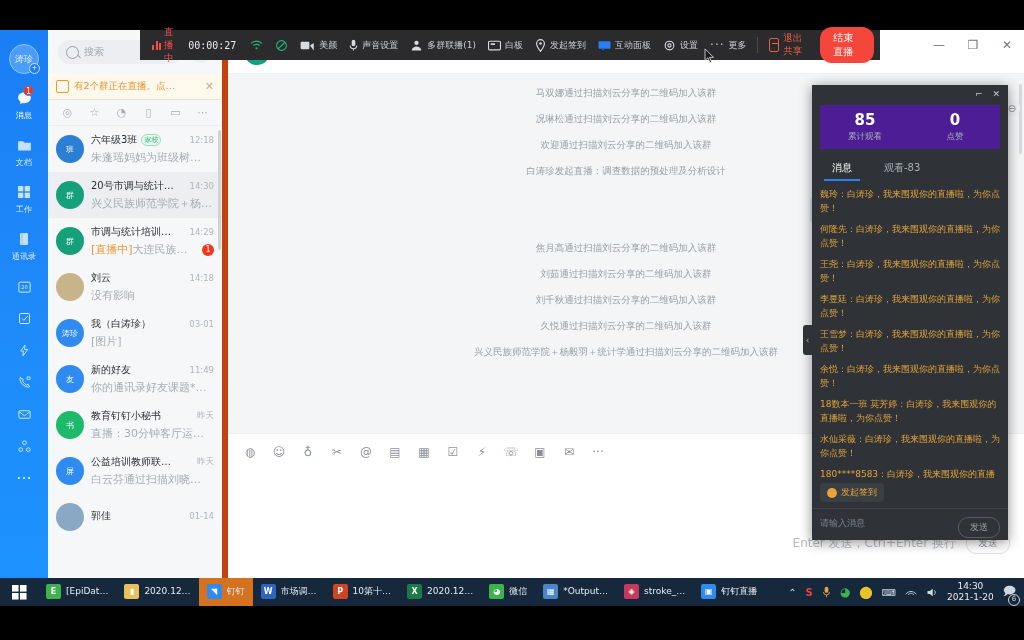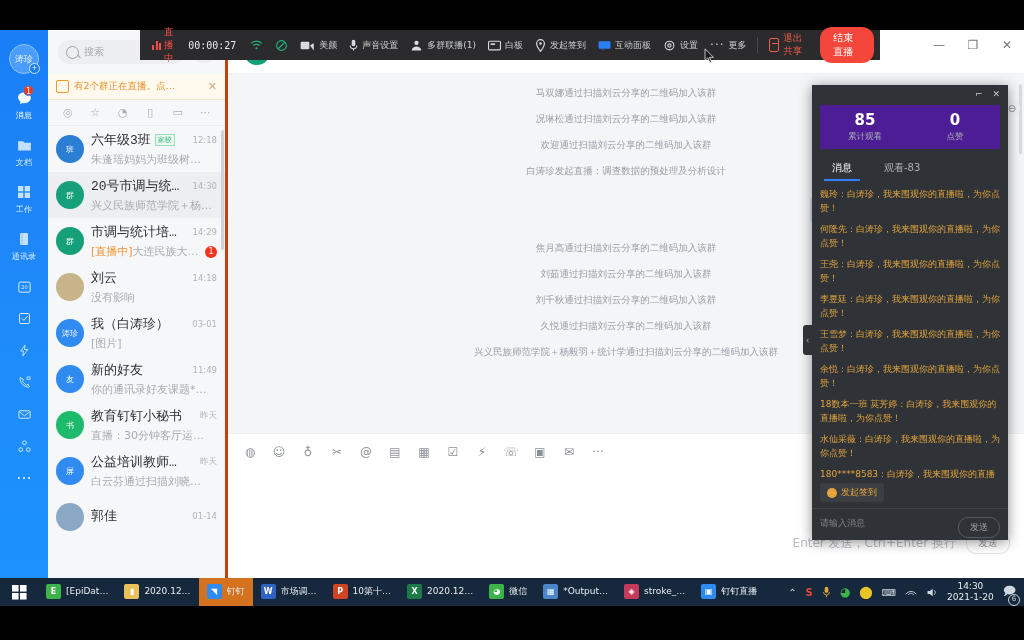--- a/index.html
+++ b/index.html
@@ -21,21 +21,21 @@
   .rail-ico{width:22px;height:20px;display:flex;align-items:center;justify-content:center;color:#fff;font-size:16px;opacity:.95;}
   .rail-ico svg{display:block;}
   .rail-lb{font-size:8px;color:#ddeeff;margin-top:2px;letter-spacing:.2px;}
   .rail-item.active .rail-lb{color:#fff;}
   .rail-badge{position:absolute;top:-3px;right:1px;min-width:11px;height:11px;border-radius:6px;background:#f5341f;
         color:#fff;font-size:8px;line-height:11px;text-align:center;padding:0 2px;box-sizing:border-box;border:1px solid #2b86f5;}
   .rail-tools{margin-top:14px;display:flex;flex-direction:column;align-items:center;gap:12px;}
   .rail-tools .t{width:20px;height:20px;display:flex;align-items:center;justify-content:center;color:#d8ecff;cursor:pointer;}
 
   
-  .list{position:absolute;left:48px;top:0;width:180px;height:548px;background:#f6f7f9;border-right:3px solid #c2410c;box-sizing:border-box;}
+  .list{position:absolute;left:48px;top:0;width:180px;height:548px;background:#f6f7f9;border-right:6px solid #c2410c;box-sizing:border-box;}
   .list-top{height:44px;display:flex;align-items:center;gap:8px;padding:0 10px;box-sizing:border-box;}
   .search{flex:1;height:24px;border-radius:12px;background:#eceef1;display:flex;align-items:center;gap:5px;padding:0 8px;box-sizing:border-box;}
   .search .mag{width:11px;height:11px;border:1.4px solid #9aa1a9;border-radius:50%;position:relative;}
   .search .mag:after{content:"";position:absolute;width:4px;height:1.4px;background:#9aa1a9;transform:rotate(45deg);right:-3px;bottom:0px;}
   .search span{font-size:10px;color:#a3a8ae;}
   .addbtn{width:22px;height:22px;border-radius:50%;background:#eceef1;color:#6f767d;font-size:14px;
         display:flex;align-items:center;justify-content:center;cursor:pointer;}
   .live-tip{height:26px;background:#fff8ec;display:flex;align-items:center;gap:5px;padding:0 8px;box-sizing:border-box;
         border-bottom:1px solid #f0e3cd;}
   .live-tip .ic{width:11px;height:11px;border:1.3px solid #f09a27;border-radius:2px;}
@@ -44,22 +44,22 @@
   .filters{height:26px;display:flex;align-items:center;gap:0;padding:0 6px;box-sizing:border-box;
         border-bottom:1px solid #ebedef;background:#f6f7f9;}
   .filters .f{flex:1;display:flex;align-items:center;justify-content:center;color:#a9aeb4;font-size:11px;cursor:pointer;}
   .rows{height:466px;overflow:hidden;position:relative;}
   .row{height:46px;display:flex;align-items:center;gap:7px;padding:0 8px;box-sizing:border-box;cursor:pointer;}
   .row.sel{background:#eceef1;}
   .av{width:28px;height:28px;border-radius:50%;flex:0 0 28px;display:flex;align-items:center;justify-content:center;
       color:#fff;font-size:8px;overflow:hidden;position:relative;}
   .row-mid{flex:1;min-width:0;}
   .row-l1{display:flex;align-items:center;gap:4px;}
-  .row-nm{font-size:13px;color:#2b2f33;white-space:nowrap;overflow:hidden;text-overflow:ellipsis;max-width:96px;font-family:Liberation Mono, monospace;}
-  .tag-teacher{font-size:7px;color:#3aba7a;border:1px solid #9ddcbb;background:#e8f8f0;border-radius:0;padding:0 2px;}
+  .row-nm{font-size:10px;color:#2b2f33;white-space:nowrap;overflow:hidden;text-overflow:ellipsis;max-width:96px;}
+  .tag-teacher{font-size:7px;color:#3aba7a;border:1px solid #9ddcbb;background:#e8f8f0;border-radius:6px;padding:0 2px;}
   .row-tm{font-size:8.5px;color:#b0b5bb;margin-left:auto;white-space:nowrap;}
   .row-l2{display:flex;align-items:center;gap:4px;margin-top:3px;}
   .row-ms{font-size:11px;color:#a7acb2;white-space:nowrap;overflow:hidden;text-overflow:ellipsis;flex:1;}
   .row-ms .liv{color:#f0922c;}
   .unread{min-width:12px;height:12px;border-radius:7px;background:#f5341f;color:#fff;font-size:8px;line-height:12px;
         text-align:center;padding:0 3px;box-sizing:border-box;}
   .list-scrollbar{position:absolute;right:1px;top:4px;width:3px;height:120px;background:#cfd3d8;border-radius:2px;}
 
   
   .chat{position:absolute;left:228px;top:0;right:0;height:548px;background:#fff;}

